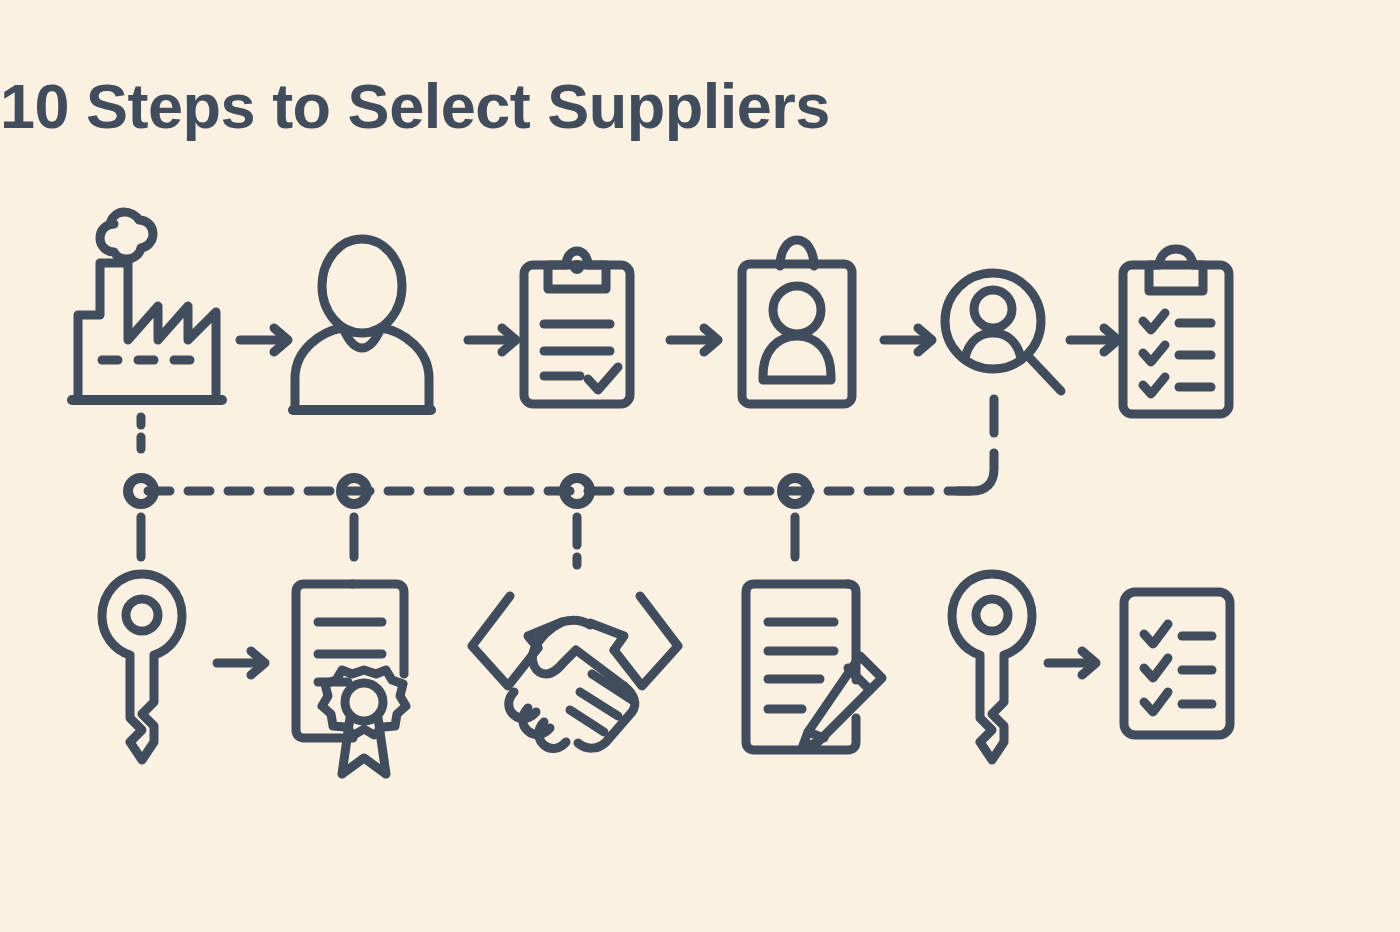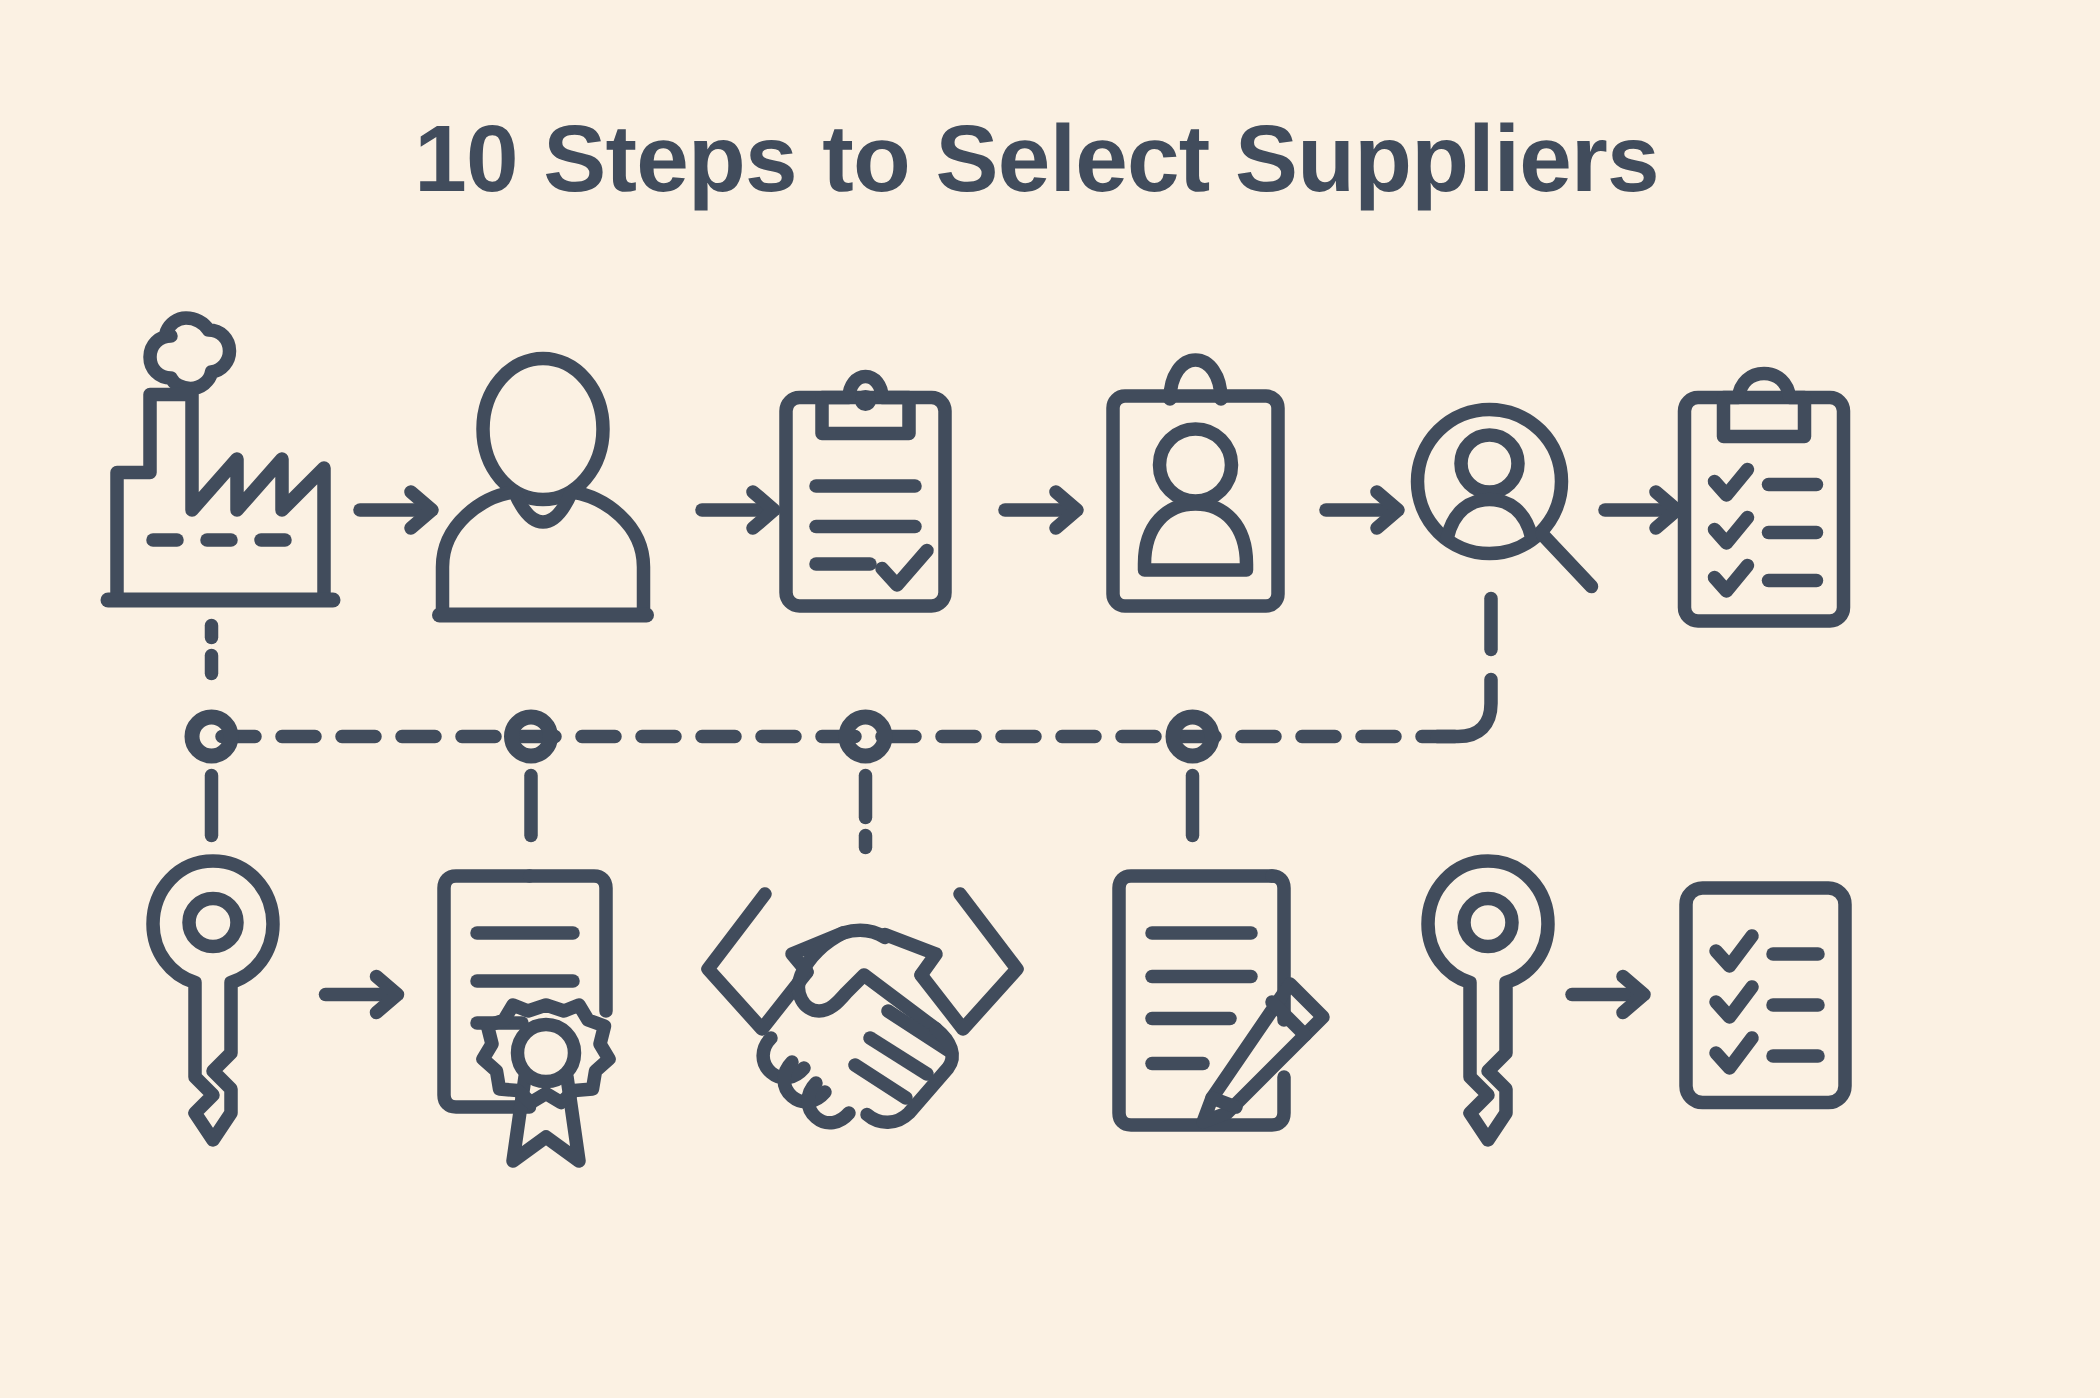--- a/index.html
+++ b/index.html
@@ -17,29 +17,27 @@
   #infographic {
     position: relative;
     width: 1400px;
     height: 932px;
   }
   #title {
     position: absolute;
     left: 0;
     top: 72px;
     width: 1290px;
-    text-align: center;
     font-family: "Liberation Sans", sans-serif;
     font-size: 63px;
     font-weight: bold;
     letter-spacing: -0.5px;
     color: #414C5C;
     line-height: 1.1;
     white-space: nowrap;
-    margin-left: 46px;
   }
   .stage {
     position: absolute;
     left: 0;
     top: 0;
     width: 1400px;
     height: 932px;
   }
   .icon-slot {
     position: absolute;

